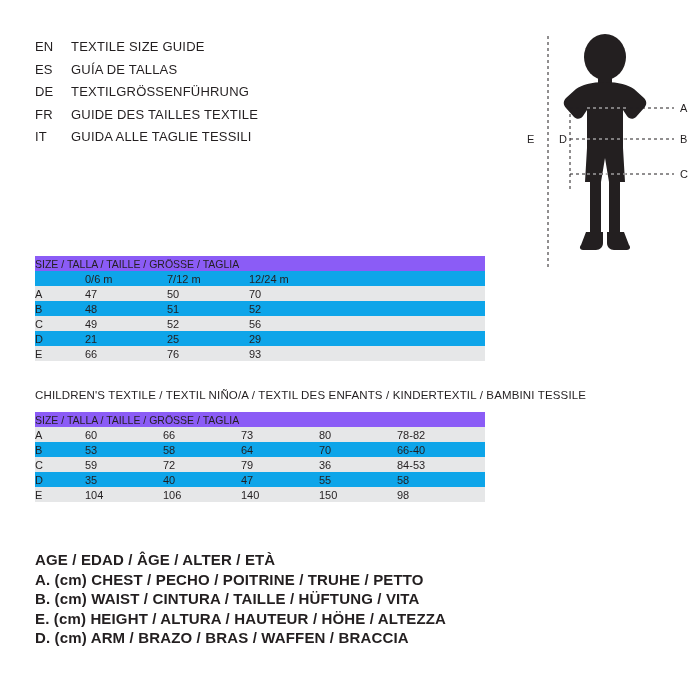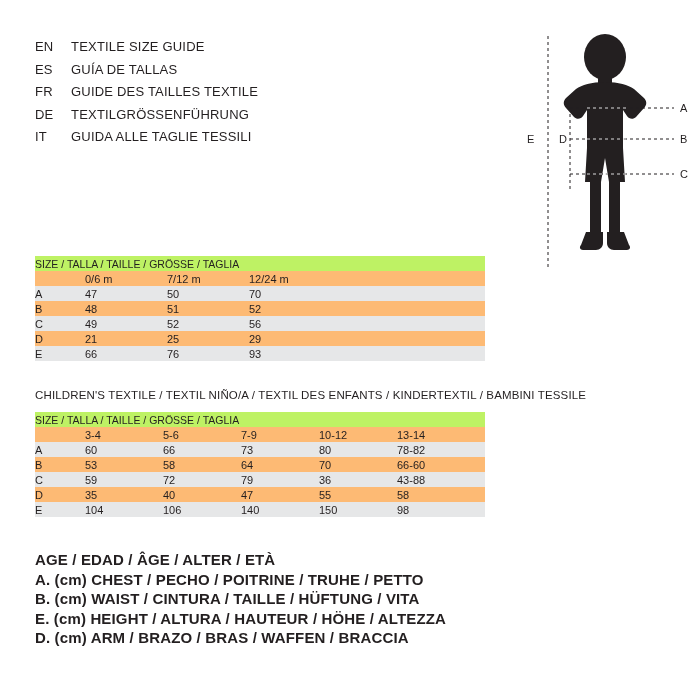--- a/index.html
+++ b/index.html
@@ -73,27 +73,27 @@
     table-layout: fixed;
   }
   table.size-table td, table.size-table th {
     padding: 0;
     height: 15px;
     vertical-align: middle;
     font-weight: normal;
     text-align: left;
   }
   .hdr-row td {
-    background: #bef264;
+    background: #8b5cf6;
     color: #231f20;
     font-size: 10.5px;
     height: 16px;
   }
   .alt-row td { background: #e6e7e8; }
-  .plain-row td { background: #fdba74; }
+  .plain-row td { background: #0ea5e9; }
   .cell-label {
     padding-left: 4px;
   }
   .cell-val {
     padding-left: 4px;
   }
 
   
   #babies-table { left: 27px; top: 256px; width: 450px; }
   #babies-table col.c0 { width: 50px; }
@@ -133,26 +133,26 @@
   <div class="title-block">
     <div class="title-row">
       <span class="title-lang">EN</span>
       <span class="title-text">TEXTILE SIZE GUIDE</span>
     </div>
     <div class="title-row">
       <span class="title-lang">ES</span>
       <span class="title-text">GUÍA DE TALLAS</span>
     </div>
     <div class="title-row">
+      <span class="title-lang">DE</span>
+      <span class="title-text">TEXTILGRÖSSENFÜHRUNG</span>
+    </div>
+    <div class="title-row">
       <span class="title-lang">FR</span>
       <span class="title-text">GUIDE DES TAILLES TEXTILE</span>
-    </div>
-    <div class="title-row">
-      <span class="title-lang">DE</span>
-      <span class="title-text">TEXTILGRÖSSENFÜHRUNG</span>
     </div>
     <div class="title-row">
       <span class="title-lang">IT</span>
       <span class="title-text">GUIDA ALLE TAGLIE TESSILI</span>
     </div>
   </div>
 
   <div class="figure">
     <svg width="190" height="260" viewBox="0 0 190 260">
 
@@ -252,51 +252,43 @@
         <col class="c1">
         <col class="c2">
         <col class="c3">
         <col class="c4">
         <col class="c5">
       </colgroup>
     <tbody>
       <tr class="hdr-row">
         <td class="cell-label" colspan="6">SIZE / TALLA / TAILLE / GRÖSSE / TAGLIA</td>
       </tr>
-      <tr class="plain-row">
-        <td class="cell-label"></td>
-        <td class="cell-val">3-4</td>
-        <td class="cell-val">5-6</td>
-        <td class="cell-val">7-9</td>
-        <td class="cell-val">10-12</td>
-        <td class="cell-val">13-14</td>
-      </tr>
       <tr class="alt-row">
         <td class="cell-label">A</td>
         <td class="cell-val">60</td>
         <td class="cell-val">66</td>
         <td class="cell-val">73</td>
         <td class="cell-val">80</td>
         <td class="cell-val">78-82</td>
       </tr>
       <tr class="plain-row">
         <td class="cell-label">B</td>
         <td class="cell-val">53</td>
         <td class="cell-val">58</td>
         <td class="cell-val">64</td>
         <td class="cell-val">70</td>
-        <td class="cell-val">66-60</td>
+        <td class="cell-val">66-40</td>
       </tr>
       <tr class="alt-row">
         <td class="cell-label">C</td>
         <td class="cell-val">59</td>
         <td class="cell-val">72</td>
         <td class="cell-val">79</td>
         <td class="cell-val">36</td>
-        <td class="cell-val">43-88</td>
+        <td class="cell-val">84-53</td>
       </tr>
       <tr class="plain-row">
         <td class="cell-label">D</td>
         <td class="cell-val">35</td>
         <td class="cell-val">40</td>
         <td class="cell-val">47</td>
         <td class="cell-val">55</td>
         <td class="cell-val">58</td>
       </tr>
       <tr class="alt-row">

